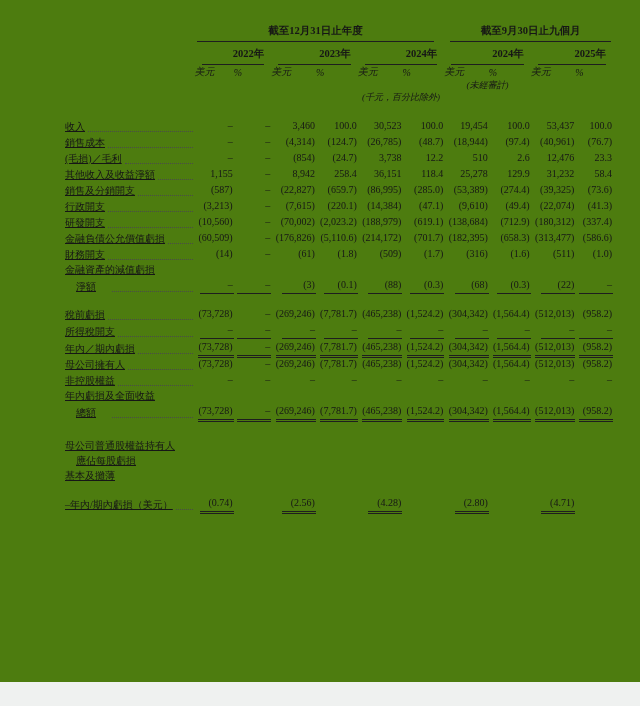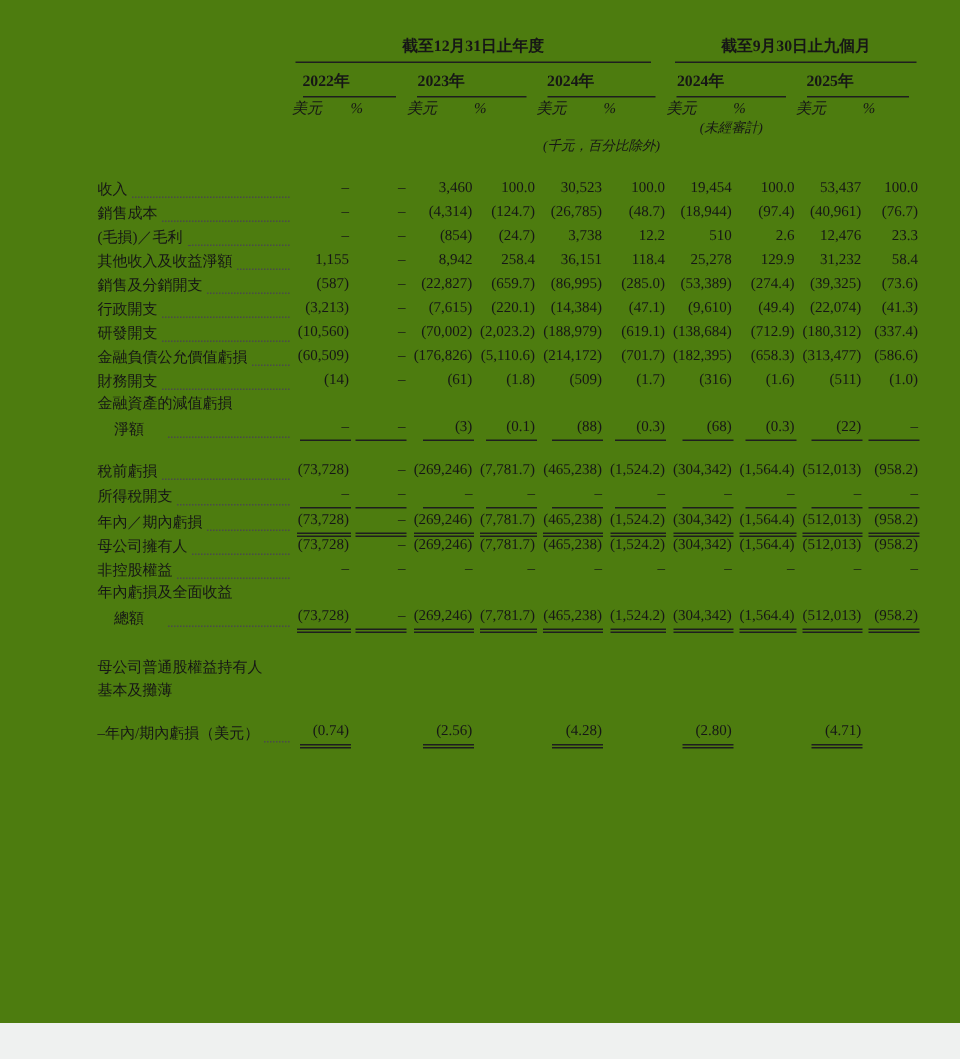--- a/index.html
+++ b/index.html
@@ -7,28 +7,28 @@
         font-family:"Liberation Serif","DejaVu Serif",serif;color:#161616;padding-left:28px;}
   .footer-band{position:absolute;left:0;bottom:0;width:640px;height:24px;background:#eff1f0;}
 
   table.fin{border-collapse:collapse;table-layout:auto;width:548px;margin:24px 0 0 37px;font-size:10px;}
   table.fin th,table.fin td{padding:0;font-weight:normal;}
 
   .group-cell .grule{font-weight:bold;font-size:10.5px;text-align:center;padding-bottom:3px;
         border-bottom:1.2px solid #1e1e1e;}
   .grule.g1{margin:0 10px 0 2px;}
   .grule.g2{margin:0 2px 0 6px;}
-  .year-cell .yrule{font-weight:bold;font-size:10.5px;text-align:left;padding:5px 0 3px;
+  .year-cell .yrule{font-weight:bold;font-size:10.5px;text-align:right;padding:5px 0 3px;
         border-bottom:1.2px solid #1e1e1e;margin:0 7px;}
   .unit-cell{font-style:italic;font-size:10px;padding-top:5px;}
   .note-cell{font-style:italic;font-size:9px;text-align:center;padding-top:3px;line-height:12px;}
 
   tbody td{padding:4px 2px 2px 0;line-height:15px;vertical-align:bottom;white-space:nowrap;}
   tbody tr.first-row td{padding-top:15px;}
-  td.lab{padding-right:2px;}
+  td.lab{padding-right:2px;text-decoration:underline;}
   .lab-flex{display:flex;align-items:flex-end;}
   .ind1 .lab-flex{padding-left:11px;gap:13px;}
   .lab-txt{white-space:nowrap;}
   .dots{flex:1;min-width:4px;border-bottom:1.4px dotted #4a4a4a;margin:0 2px 2px 3px;}
   td.v{text-align:right;}
   .bold{font-weight:bold;}
   .val{display:inline-block;min-width:33px;text-align:right;position:relative;padding:0 1px 1px 0;}
   .u1{border-bottom:1px solid #1e1e1e;}
   .u2{border-bottom:1px solid #1e1e1e;}
   .u2::after{content:"";position:absolute;left:0;right:0;bottom:-3px;border-bottom:1px solid #1e1e1e;}
@@ -401,20 +401,28 @@
           </tr>
           <tr class="gap-md">
             <td class="lab bold">
               <div class="lab-flex">
                 <span class="lab-txt">母公司普通股權益持有人</span>
               </div>
             </td>
             <td colspan="10"></td>
           </tr>
           <tr>
+            <td class="lab ind1 bold">
+              <div class="lab-flex">
+                <span class="lab-txt">應佔每股虧損</span>
+              </div>
+            </td>
+            <td colspan="10"></td>
+          </tr>
+          <tr>
             <td class="lab bold">
               <div class="lab-flex">
                 <span class="lab-txt">基本及攤薄</span>
               </div>
             </td>
             <td colspan="10"></td>
           </tr>
           <tr class="gap-sm">
             <td class="lab bold">
               <div class="lab-flex">

